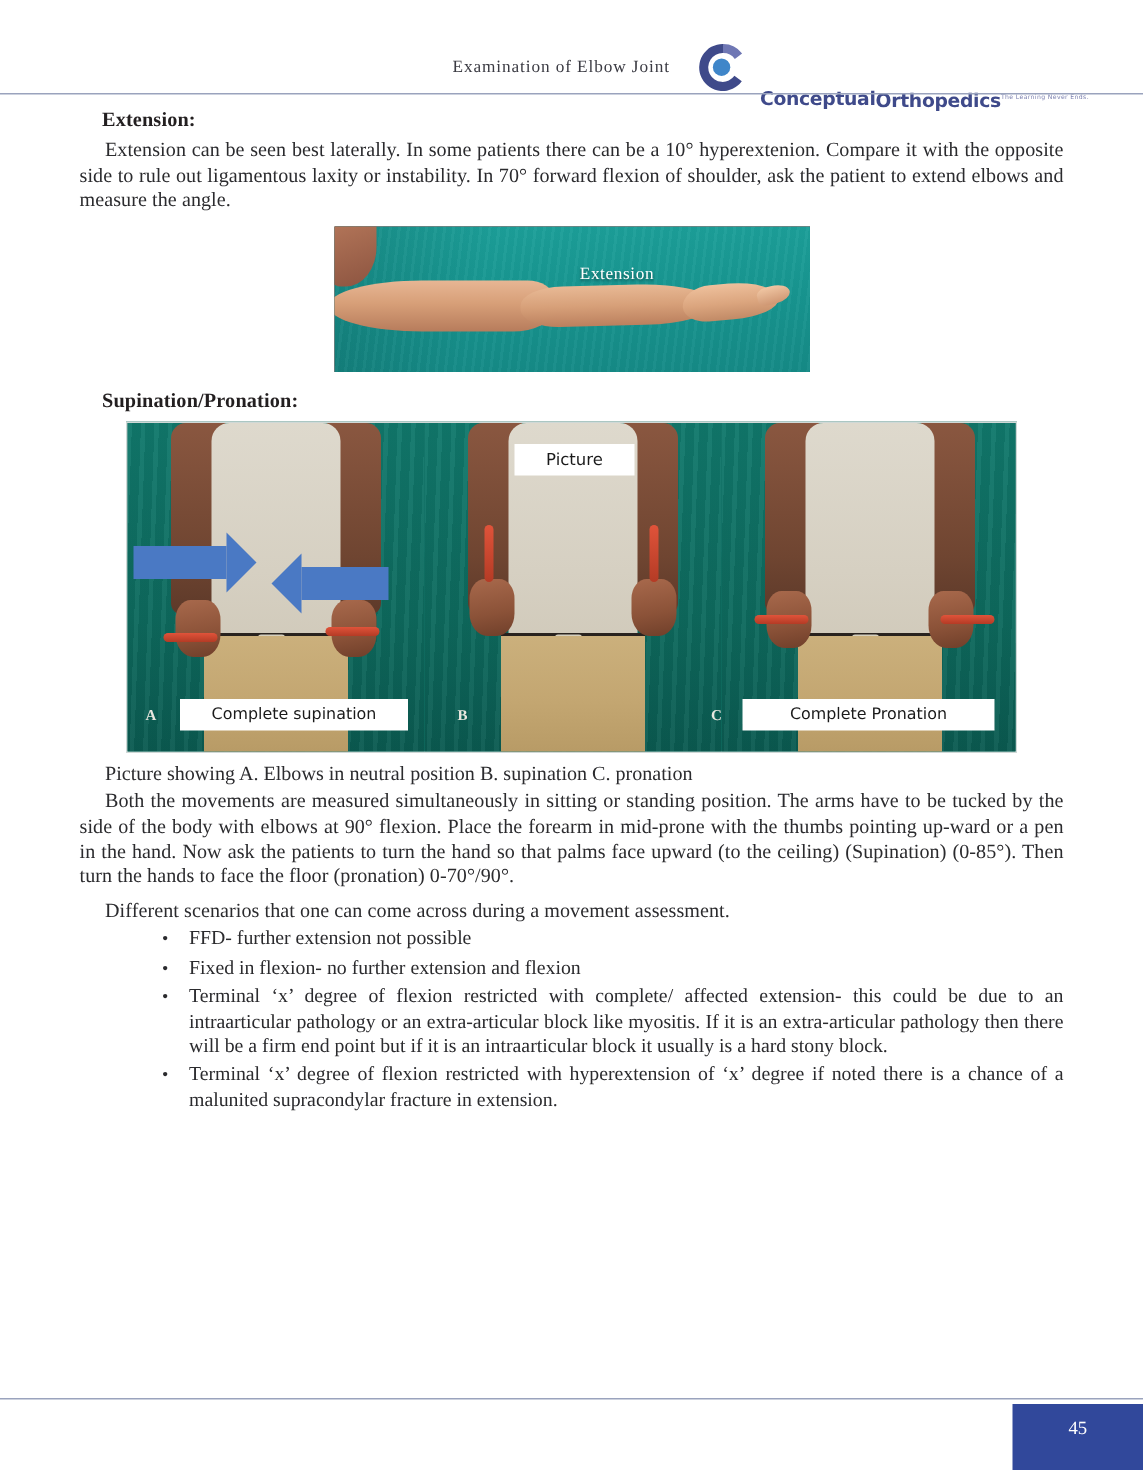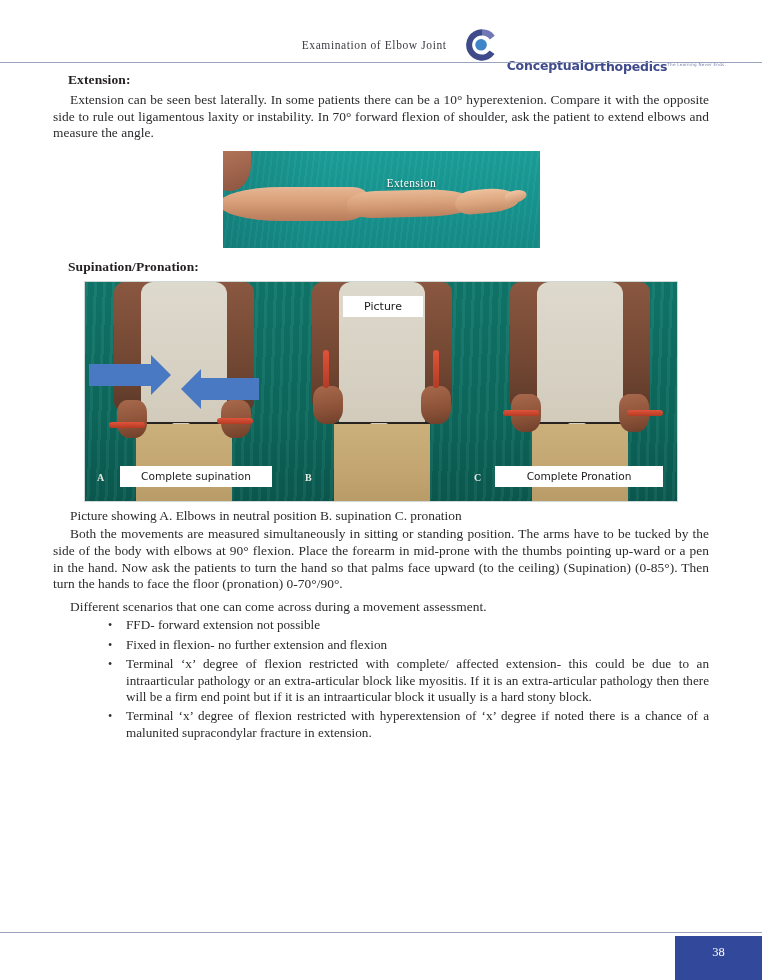--- a/index.html
+++ b/index.html
@@ -457,34 +457,34 @@
 
   <p class="caption">Picture showing A. Elbows in neutral position B. supination C. pronation</p>
 
   <p class="body indent" style="margin-top:2px;">Both the movements are measured simultaneously in sitting or standing position. The arms have to be tucked by the side of the body with elbows at 90° flexion. Place the forearm in mid-prone with the thumbs pointing up-ward or a pen in the hand. Now ask the patients to turn the hand so that palms face upward (to the ceiling) (Supination) (0-85°). Then turn the hands to face the floor (pronation) 0-70°/90°.</p>
 
   <p class="body indent" style="margin-top:6px;">Different scenarios that one can come across during a movement assessment.</p>
 
   <ul class="bullets">
     <li>
       <span class="bullet-dot">•</span>
-      <span>FFD- forward extension not possible</span>
+      <span>FFD- further extension not possible</span>
     </li>
     <li>
       <span class="bullet-dot">•</span>
       <span>Fixed in flexion- no further extension and flexion</span>
     </li>
     <li>
       <span class="bullet-dot">•</span>
       <span>Terminal ‘x’ degree of flexion restricted with complete/ affected extension- this could be due to an intraarticular pathology or an extra-articular block like myositis. If it is an extra-articular pathology then there will be a firm end point but if it is an intraarticular block it usually is a hard stony block.</span>
     </li>
     <li>
       <span class="bullet-dot">•</span>
       <span>Terminal ‘x’ degree of flexion restricted with hyperextension of ‘x’ degree if noted there is a chance of a malunited supracondylar fracture in extension.</span>
     </li>
   </ul>
 
 </div>
 
 <div class="footer-rule"></div>
 <div class="page-number-box">
-  <div class="page-number">38</div>
+  <div class="page-number">45</div>
 </div>
 
 </body></html>

